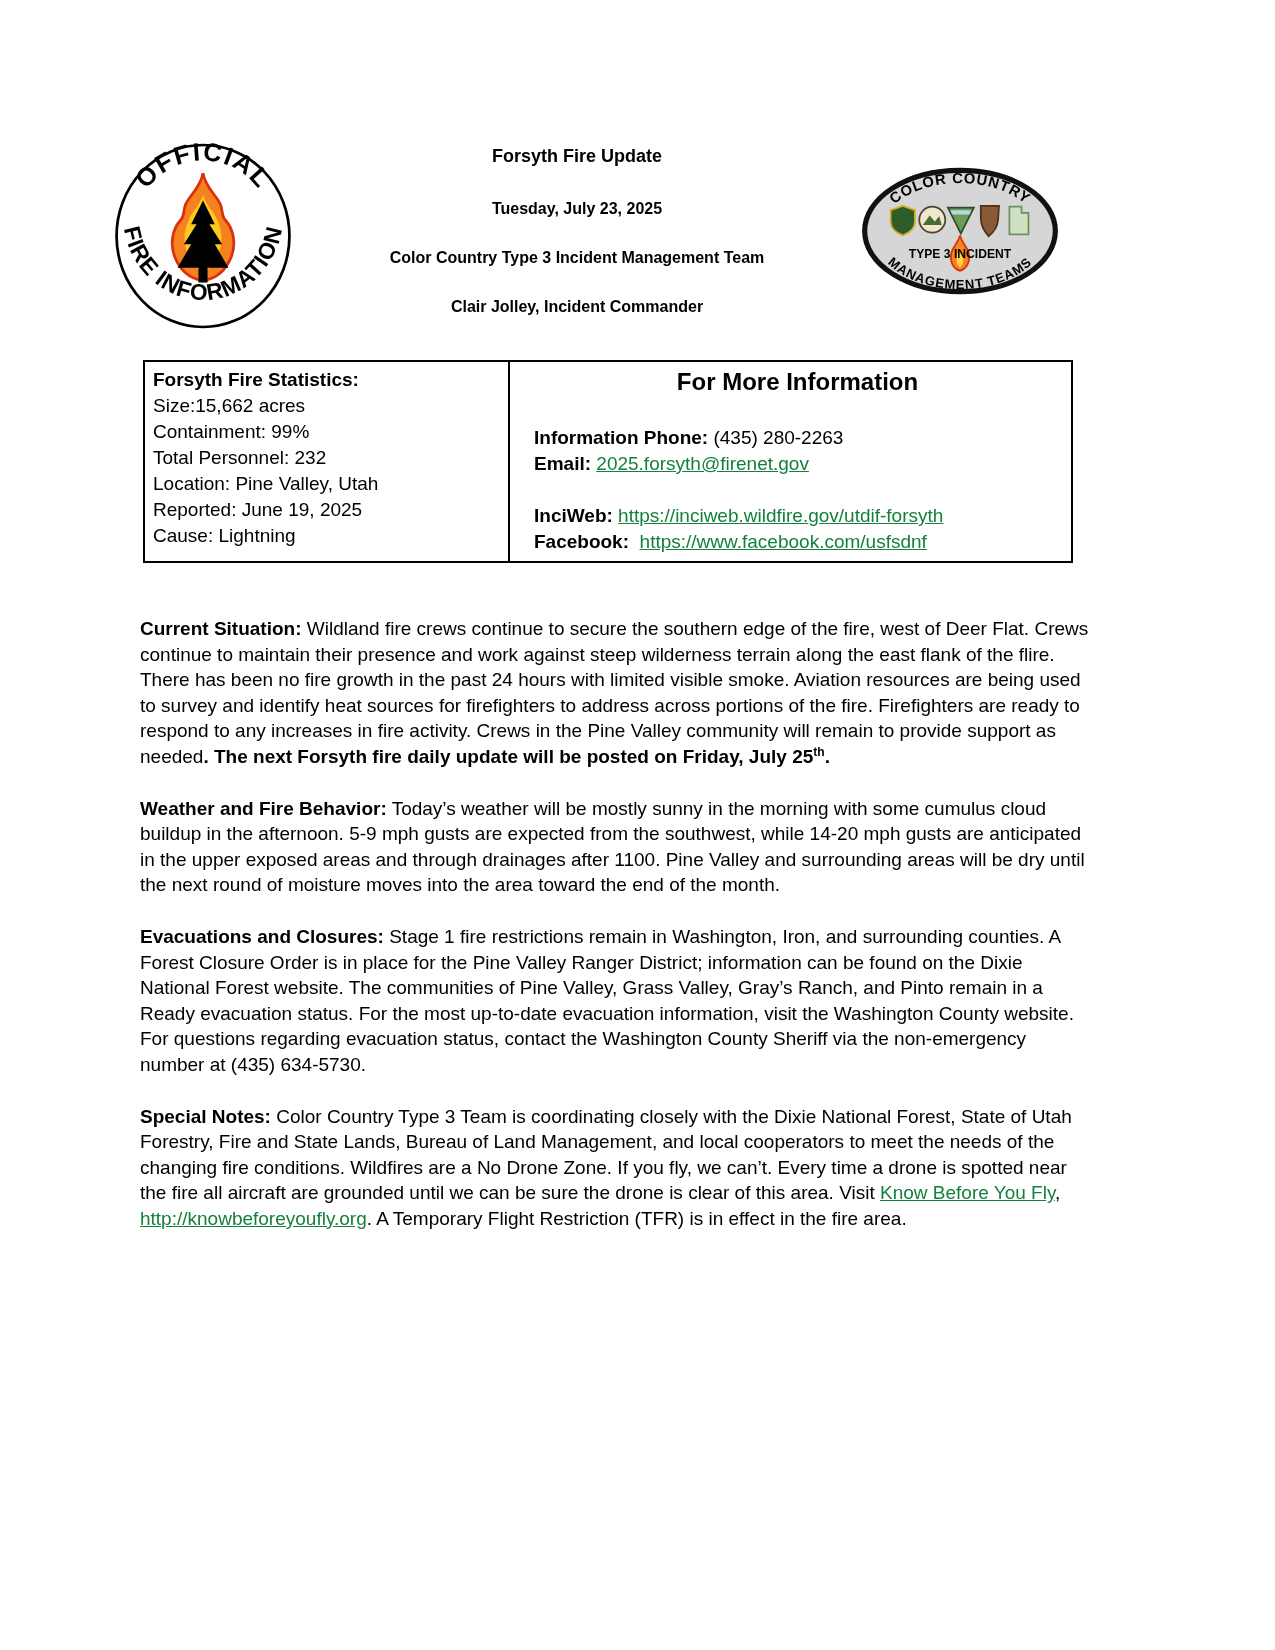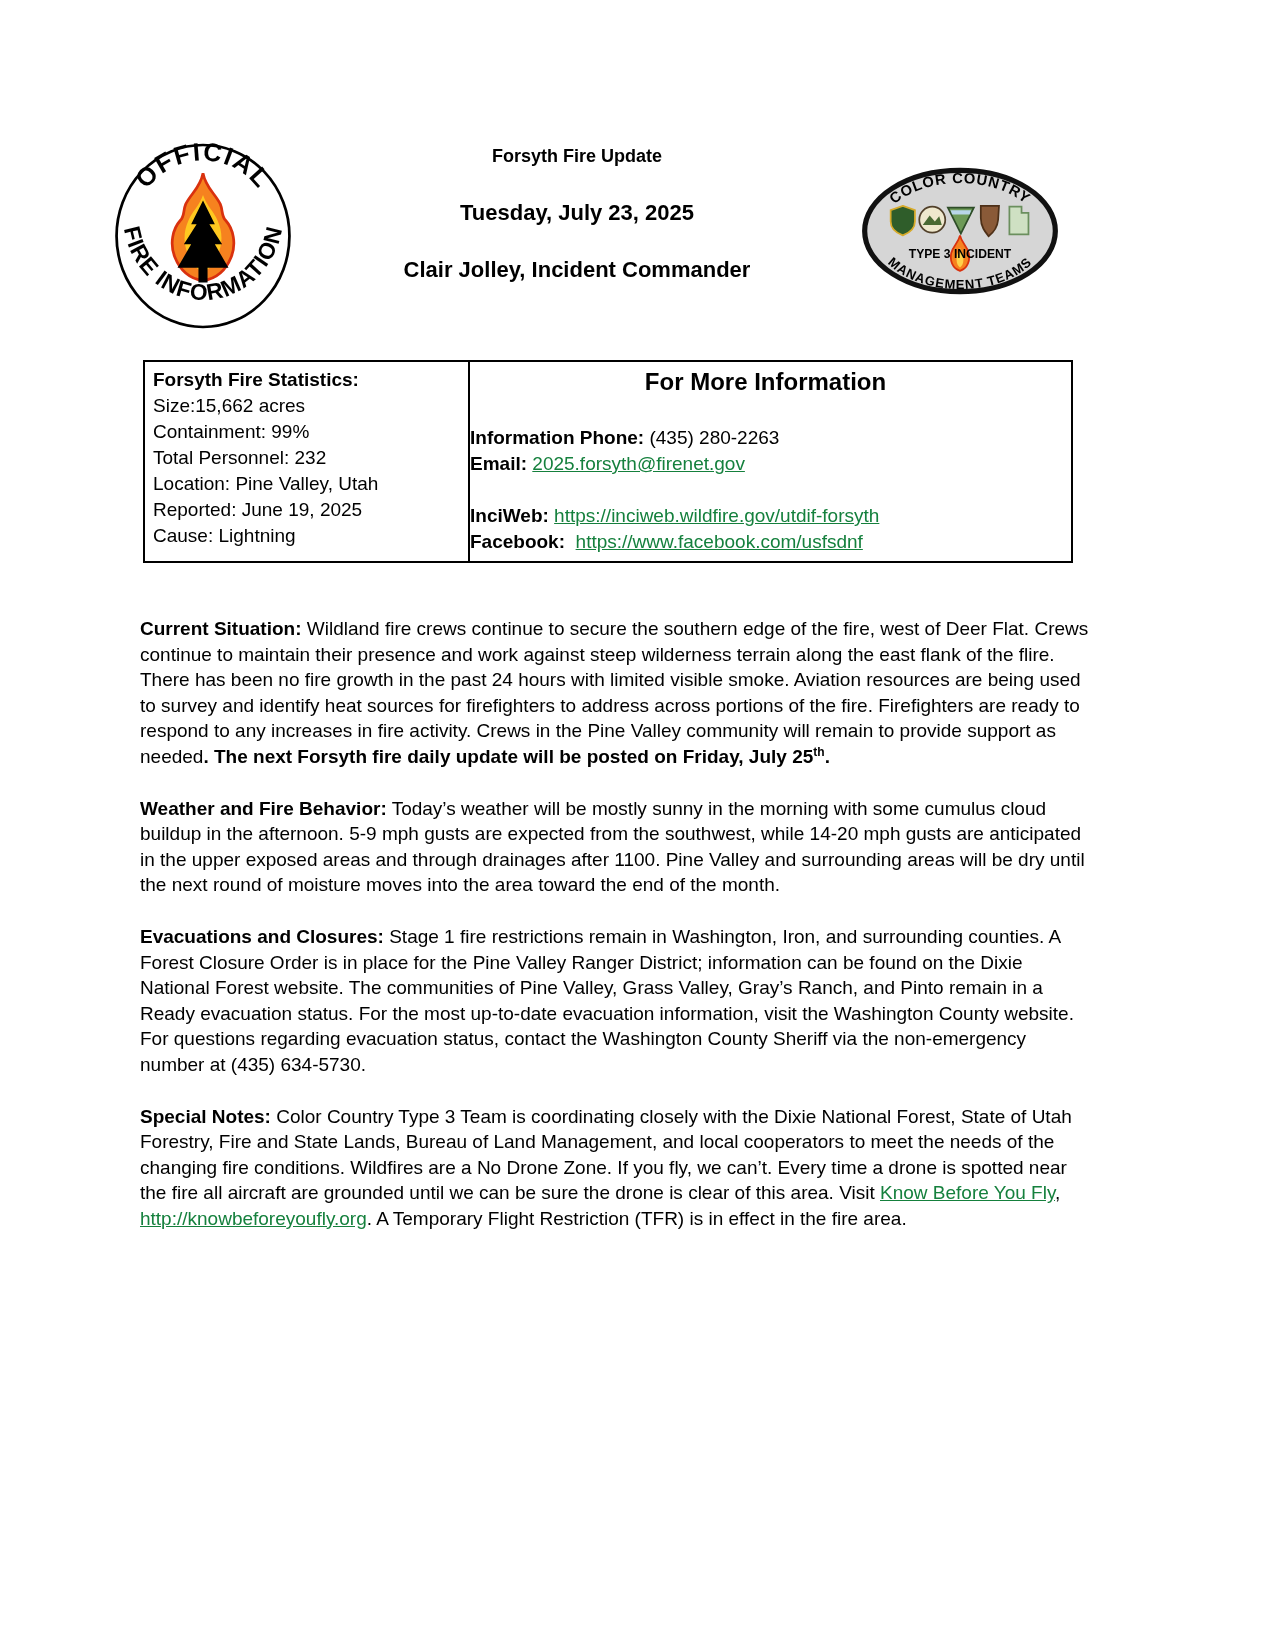--- a/index.html
+++ b/index.html
@@ -20,37 +20,37 @@
   .header {
     display:flex;
     align-items:flex-start;
     padding-left:112px;
     padding-right:215px;
   }
   .badge-left { flex:0 0 auto; width:182px; }
   .badge-right { flex:0 0 auto; width:200px; margin-top:26px; }
   .header-center { flex:1 1 auto; text-align:center; padding-top:6px; }
   .doc-title { font-size:18px; font-weight:bold; margin-bottom:33px; }
-  .doc-sub   { font-size:22px; font-weight:bold; margin-bottom:31px; }
+  .doc-sub   { font-size:16px; font-weight:bold; margin-bottom:31px; }
   .doc-sub:last-child { margin-bottom:0; }
   
   .info-table {
     border-collapse:collapse;
     margin:24px 0 0 143px;
     width:930px;
     table-layout:fixed;
   }
   .info-table td {
     border:2px solid #000;
     vertical-align:top;
     font-size:19px;
     line-height:26px;
   }
-  td.stats-cell { width:325px; padding:5px 8px 6px 8px; }
-  td.more-cell  { padding:5px 10px 6px 0; }
+  td.stats-cell { width:365px; padding:5px 8px 6px 8px; }
+  td.more-cell  { padding:5px 10px 6px 24px; }
   .stats-heading { font-weight:bold; }
   .more-heading {
     text-align:center;
     font-size:24px;
     font-weight:bold;
     line-height:30px;
     margin-bottom:28px;
   }
   .info-line b { font-weight:bold;margin-top:42px; }
   .gap-line { height:26px; }
@@ -101,20 +101,21 @@
           <path d="M100 84 C104 94 109 99 110 110 C111 122 107 132 100 136 C93 132 89 122 90 110 C91 99 96 94 100 84 Z" fill="#ffe66d"></path>
         </g>
 
         <path d="M100 66 L87 92 L93 92 L79 114 L87 114 L72 140 L95 140 L95 156 L105 156 L105 140 L128 140 L113 114 L121 114 L107 92 L113 92 Z" fill="#000"></path>
       </svg>
     </div>
 
     <div class="header-center">
       <div class="doc-title">Forsyth Fire Update</div>
       <div class="doc-sub">Tuesday, July 23, 2025</div>
+      <div class="doc-sub">Color Country Type 3 Incident Management Team</div>
       <div class="doc-sub">Clair Jolley, Incident Commander</div>
     </div>
 
     <div class="badge-right">
       <svg class="badge-svg" viewBox="0 0 230 150" width="200" height="130">
         <ellipse cx="115" cy="75" rx="110" ry="70" fill="#d6d6d6" stroke="#111" stroke-width="6"></ellipse>
         <defs>
           <path id="rb-top" d="M 23 92 A 94 60 0 1 1 207 92" fill="none"></path>
           <path id="rb-bot" d="M 18 70 A 98 63 0 1 0 212 70" fill="none"></path>
         </defs>

